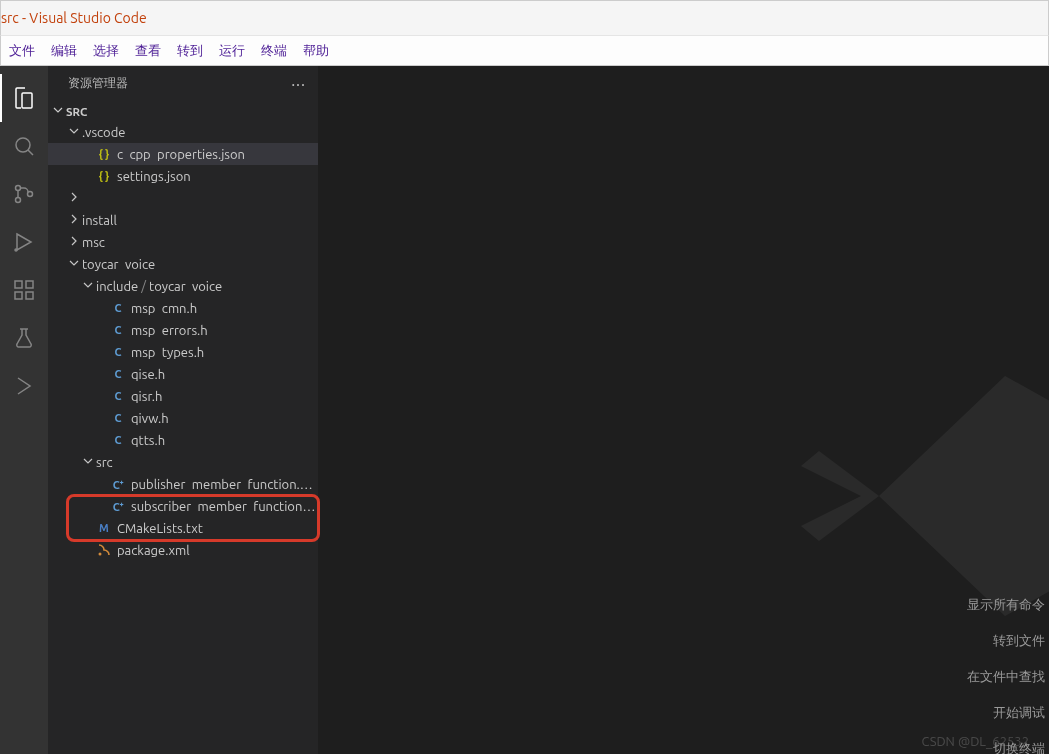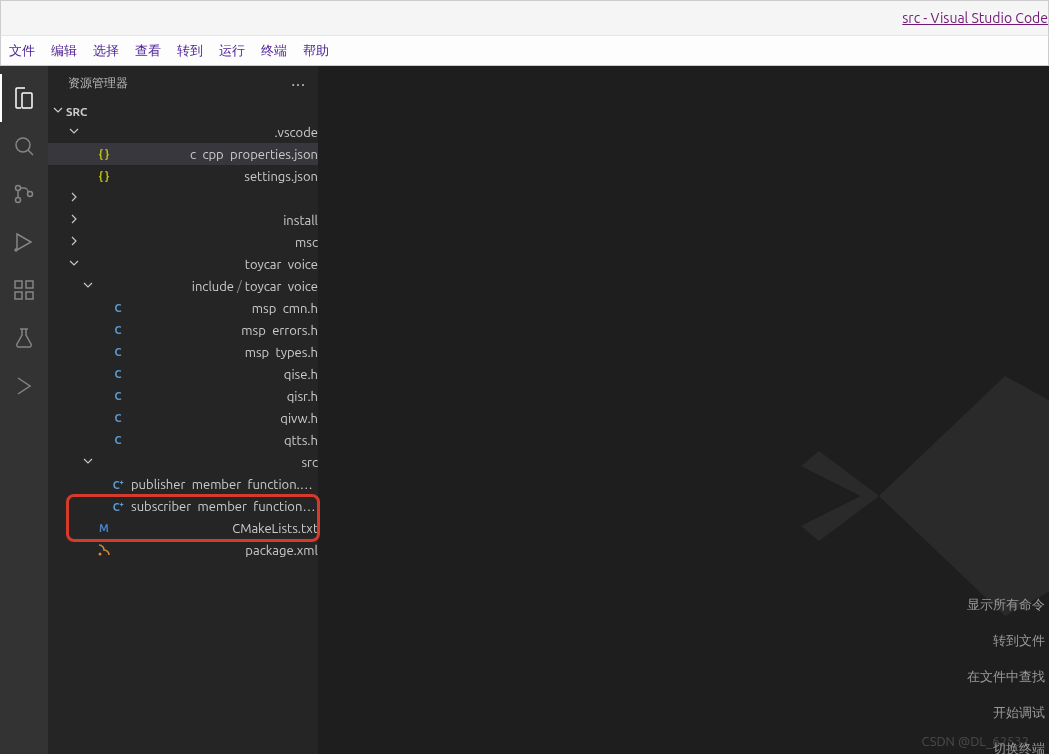--- a/index.html
+++ b/index.html
@@ -1,18 +1,18 @@
 <!DOCTYPE html>
 <html><head>
 <meta charset="utf-8">
 <style>
 * { margin: 0; padding: 0; box-sizing: border-box; font-family: -apple-system, "Segoe UI", Ubuntu, sans-serif; }
 body { width: 1049px; height: 754px; overflow: hidden; background: #1e1e1e; color: #ccc; position: relative; }
 
-.title-bar { height: 35px; background: #f5f5f5; color: #701a75; display: flex; align-items: center; justify-content: flex-end; font-size: 14px; border: 1px solid #ccc; border-bottom: none; text-decoration: underline; }
+.title-bar { height: 35px; background: #f5f5f5; color: #c2410c; display: flex; align-items: center; justify-content: flex-start; font-size: 14px; border: 1px solid #ccc; border-bottom: none; }
 .menu-bar { height: 31px; background: #fdfdfd; color: #4c1d95; display: flex; align-items: center; padding: 0 8px; font-size: 13px; border: 1px solid #ccc; border-top: 1px solid #e5e5e5; }
 .menu-bar .menu-item { margin-right: 16px; cursor: default; }
 
 .workbench { display: flex; height: calc(754px - 66px); }
 
 .activity-bar { width: 48px; background: #333333; display: flex; flex-direction: column; align-items: center; padding-top: 8px; }
 .activity-icon { width: 48px; height: 48px; display: flex; align-items: center; justify-content: center; color: #858585; position: relative; }
 .activity-icon.active { color: #fff; }
 .activity-icon.active::before { content: ""; position: absolute; left: 0; top: 0; bottom: 0; width: 2px; background: #fff; }
 .activity-icon svg { width: 24px; height: 24px; }
@@ -21,21 +21,21 @@
 .sidebar-header { height: 35px; display: flex; align-items: center; justify-content: space-between; padding: 0 12px 0 20px; font-size: 12px; color: #bbb; }
 .sidebar-header .dots { color: #bbb; font-size: 16px; letter-spacing: 1px; cursor: default; }
 .explorer-section { font-size: 11.5px; font-weight: 600; color: #ccc; padding: 3px 8px 3px 4px; display: flex; align-items: center; }
 .explorer-section .chev { margin-right: 2px; }
 
 .tree { font-size: 13px; }
 .tree-row { height: 22px; display: flex; align-items: center; color: #ccc; cursor: default; white-space: nowrap; }
 .tree-row.selected { background: #37373d; }
 .tree-row .chev { width: 12px; text-align: center; color: #c5c5c5; margin-right: 2px; font-size: 12px; display: inline-block; }
 .tree-row .icon { width: 16px; height: 16px; margin-right: 5px; display: inline-flex; align-items: center; justify-content: center; font-size: 11px; font-weight: 600; }
-.tree-row .label { flex: 1; overflow: hidden; text-overflow: ellipsis; text-align: right; }
+.tree-row .label { flex: 1; overflow: hidden; text-overflow: ellipsis; }
 .indent-1 { padding-left: 20px; }
 .indent-2 { padding-left: 34px; }
 .indent-3 { padding-left: 48px; }
 
 .icon-json { color: #c2c213; font-size: 10px; }
 .icon-c { color: #5e9cd3; }
 .icon-cpp { color: #5e9cd3; }
 .icon-cmake { color: #4a7fc5; }
 .icon-xml { color: #d28a3a; }
 .path-sep { color: #888; margin: 0 3px; }

